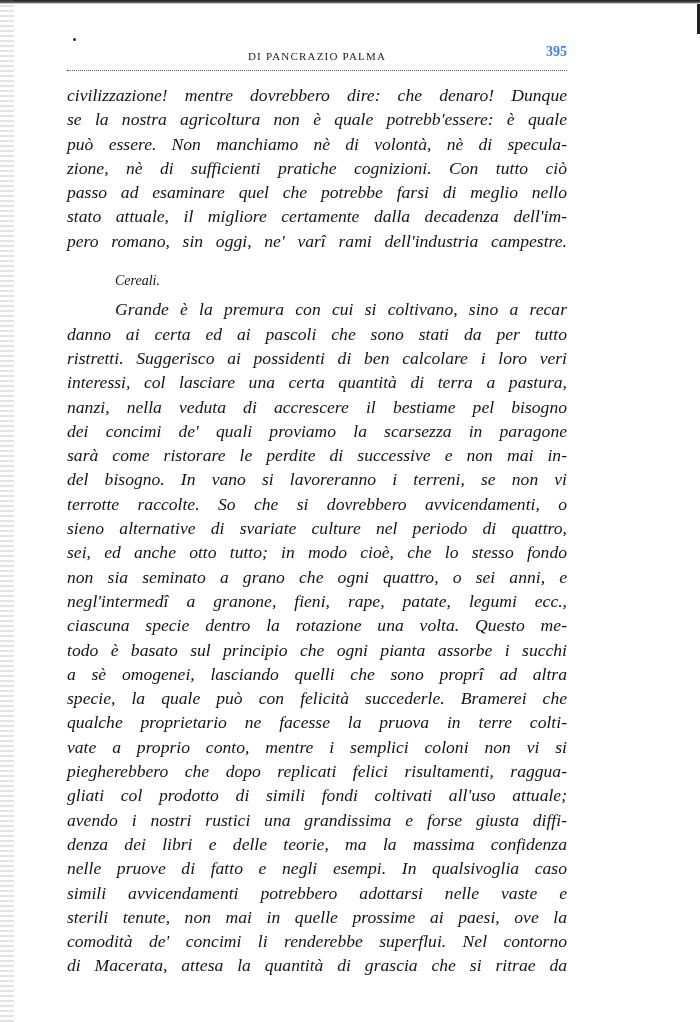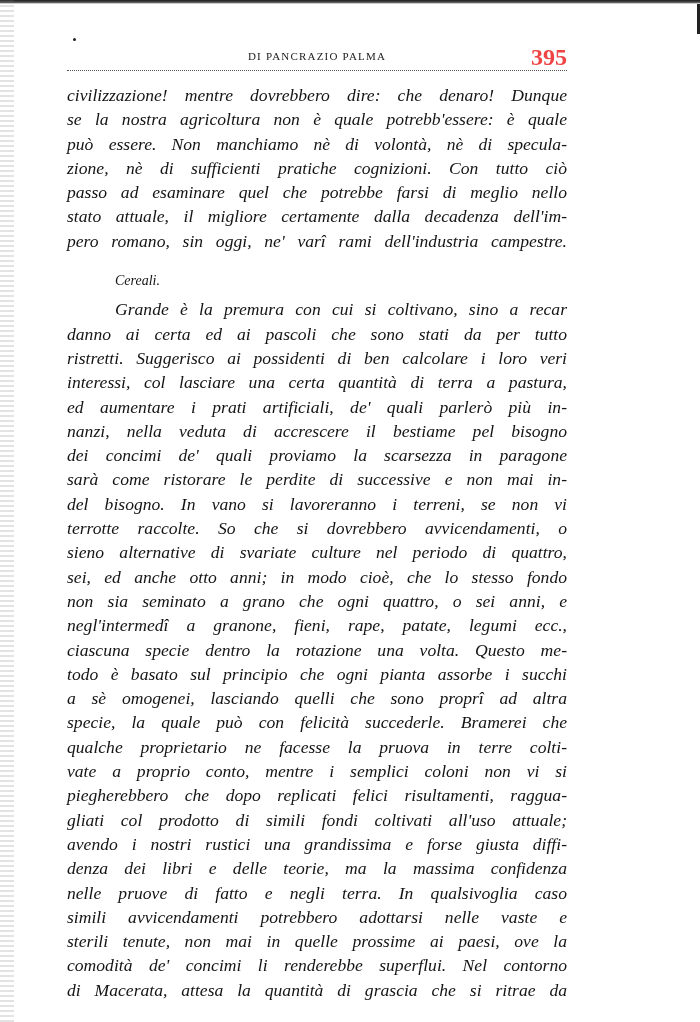--- a/index.html
+++ b/index.html
@@ -11,21 +11,21 @@
     background: linear-gradient(to bottom, #1a1a1a, #555 60%, rgba(0,0,0,0)); }
   .scan-left { position: absolute; left: 0; top: 0; width: 14px; height: 1022px;
     background: repeating-linear-gradient(to bottom, rgba(120,120,120,0.35) 0 2px, rgba(255,255,255,0) 2px 5px);
     opacity: 0.6; }
   .scan-right { position: absolute; right: 0; top: 4px; width: 3px; height: 30px; background: #222; }
   .dot-mark { position: absolute; left: 73px; top: 38px; width: 3px; height: 3px; background: #222; border-radius: 50%; }
   .running-head { position: absolute; left: 67px; top: 44px; width: 500px; height: 24px; }
   .rh-title { position: absolute; left: 0; right: 0; top: 6px; text-align: center;
     font-family: "Liberation Serif", serif; font-size: 11px; letter-spacing: 1.2px; font-weight: normal; color: #222; }
   .rh-page { position: absolute; right: 0; top: 0; font-family: "Liberation Serif", serif;
-    font-size: 24px; font-weight: bold; color: #ef4444; }
+    font-size: 14px; font-weight: bold; color: #3b82f6; }
   .rule { position: absolute; left: 67px; top: 70px; width: 500px; border-top: 1px dotted #555; }
   .body-text { position: absolute; left: 67px; top: 83px; width: 500px; }
   .line { height: 24.3px; line-height: 24.3px; font-family: "Liberation Serif", serif; font-size: 17.6px;
     text-align: justify; text-align-last: justify; white-space: nowrap; overflow: visible; font-style: italic; }
   .line.indent { text-indent: 48px; }
   .section-heading { height: 24.3px; line-height: 24.3px; font-family: "Liberation Serif", serif;
     font-style: italic; font-size: 14px; padding-left: 48px; margin-top: 16px; margin-bottom: 4px; }
   .para { margin: 0; }
 </style>
 </head>
@@ -53,39 +53,38 @@
     <div class="line">pero romano, sin oggi, ne' varî rami dell'industria campestre.</div>
   </div>
 
   <div class="section-heading">Cereali.</div>
 
   <div class="para">
     <div class="line indent">Grande è la premura con cui si coltivano, sino a recar</div>
     <div class="line">danno ai certa ed ai pascoli che sono stati da per tutto</div>
     <div class="line">ristretti. Suggerisco ai possidenti di ben calcolare i loro veri</div>
     <div class="line">interessi, col lasciare una certa quantità di terra a pastura,</div>
-    <div class="line">ed aumentare i prati artificiali, de' quali parlerò più in-</div>
     <div class="line">nanzi, nella veduta di accrescere il bestiame pel bisogno</div>
     <div class="line">dei concimi de' quali proviamo la scarsezza in paragone</div>
     <div class="line">sarà come ristorare le perdite di successive e non mai in-</div>
     <div class="line">del bisogno. In vano si lavoreranno i terreni, se non vi</div>
     <div class="line">terrotte raccolte. So che si dovrebbero avvicendamenti, o</div>
     <div class="line">sieno alternative di svariate culture nel periodo di quattro,</div>
-    <div class="line">sei, ed anche otto anni; in modo cioè, che lo stesso fondo</div>
+    <div class="line">sei, ed anche otto tutto; in modo cioè, che lo stesso fondo</div>
     <div class="line">non sia seminato a grano che ogni quattro, o sei anni, e</div>
     <div class="line">negl'intermedî a granone, fieni, rape, patate, legumi ecc.,</div>
     <div class="line">ciascuna specie dentro la rotazione una volta. Questo me-</div>
     <div class="line">todo è basato sul principio che ogni pianta assorbe i succhi</div>
     <div class="line">a sè omogenei, lasciando quelli che sono proprî ad altra</div>
     <div class="line">specie, la quale può con felicità succederle. Bramerei che</div>
     <div class="line">qualche proprietario ne facesse la pruova in terre colti-</div>
     <div class="line">vate a proprio conto, mentre i semplici coloni non vi si</div>
     <div class="line">piegherebbero che dopo replicati felici risultamenti, ragguа-</div>
     <div class="line">gliati col prodotto di simili fondi coltivati all'uso attuale;</div>
     <div class="line">avendo i nostri rustici una grandissima e forse giusta diffi-</div>
     <div class="line">denza dei libri e delle teorie, ma la massima confidenza</div>
-    <div class="line">nelle pruove di fatto e negli terra. In qualsivoglia caso</div>
+    <div class="line">nelle pruove di fatto e negli esempi. In qualsivoglia caso</div>
     <div class="line">simili avvicendamenti potrebbero adottarsi nelle vaste e</div>
     <div class="line">sterili tenute, non mai in quelle prossime ai paesi, ove la</div>
     <div class="line">comodità de' concimi li renderebbe superflui. Nel contorno</div>
     <div class="line">di Macerata, attesa la quantità di grascia che si ritrae da</div>
   </div>
 </div>
 
 </body></html>

